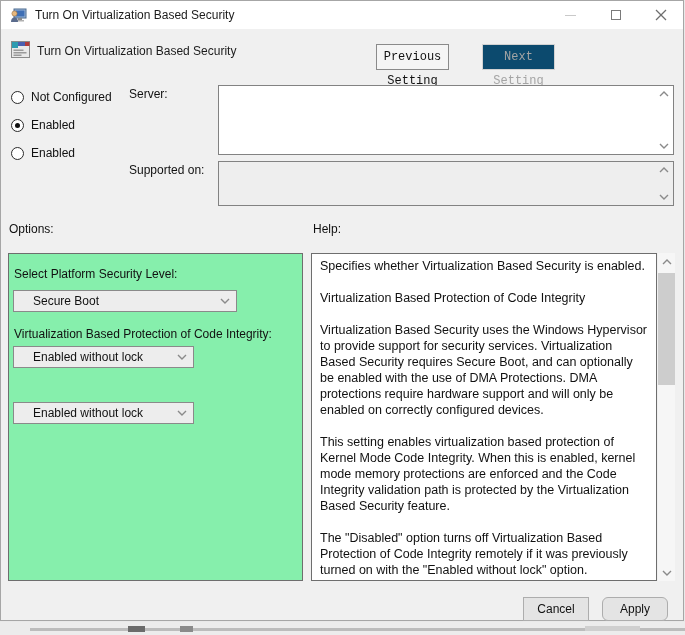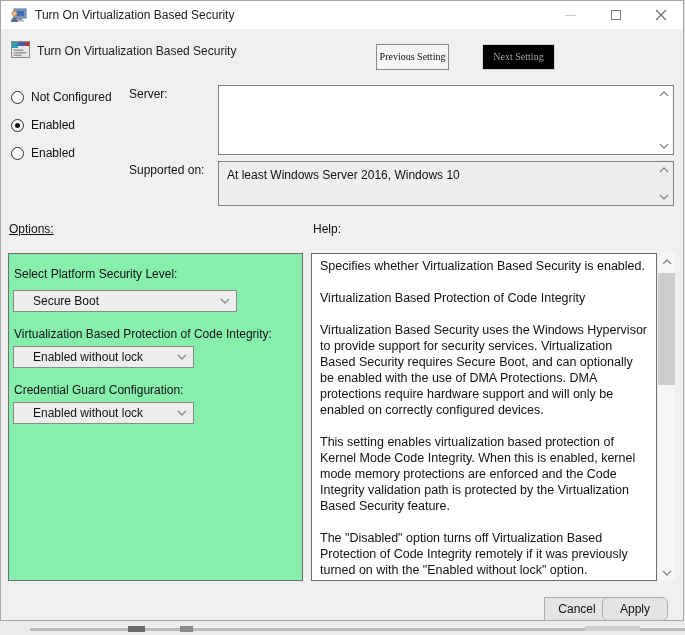--- a/index.html
+++ b/index.html
@@ -28,24 +28,24 @@
   .win-btn { width:45px; height:28px; display:flex; align-items:center; justify-content:center; }
   .min-glyph { width:11px; height:1px; background:#c9c9c9; }
   .max-glyph { width:10px; height:10px; border:1px solid #7a7a7a; background:transparent; }
   .close-glyph { stroke:#6e6e6e; stroke-width:1.2; }
   
   .header-row { position:absolute; left:0; top:38px; width:100%; height:30px; }
   .header-icon { position:absolute; left:10px; top:2px; width:19px; height:17px; }
   .header-title { position:absolute; left:36px; top:5px; font-size:12px; color:#1c1c1c; }
   .nav-btn {
     position:absolute; top:5px; height:26px; width:73px;
-    font-family:Liberation Serif, serif; font-size:10px; text-align:center; line-height:24px;
+    font-family:Liberation Mono, monospace; font-size:12px; text-align:center; line-height:24px;
   }
   .prev-btn { left:375px; background:#f5f5f5; border:1px solid #8a8a8a; color:#111; }
-  .next-btn { left:481px; background:#000000; border:1px solid #d2d2d2; color:#a4a4a4; }
+  .next-btn { left:481px; background:#0c4a6e; border:1px solid #d2d2d2; color:#a4a4a4; }
   
   .radio-row { position:absolute; left:10px; display:flex; align-items:center; height:16px; cursor:default; }
   .radio-circle {
     width:13px; height:13px; border:1px solid #2b2b2b; border-radius:50%;
     background:#fff; margin-right:7px; position:relative; flex:0 0 auto;
   }
   .radio-row.checked .radio-circle::after {
     content:""; position:absolute; left:3px; top:3px; width:5px; height:5px;
     border-radius:50%; background:#111;
   }
@@ -56,21 +56,21 @@
     position:absolute; border:1px solid #828282;
   }
   .comment-box { left:217px; top:84px; width:456px; height:70px; background:#ffffff; }
   .supported-box { left:217px; top:160px; width:456px; height:45px; background:#eeeeee; }
   .supported-text { position:absolute; left:8px; top:6px; font-size:12px; color:#111; }
   .box-chevron { position:absolute; right:4px; width:10px; height:8px; }
   .box-chevron.up { top:4px; }
   .box-chevron.down { bottom:4px; }
   .chev { stroke:#8a8a8a; stroke-width:1.4; fill:none; }
   
-  .options-label { left:8px; top:221px;text-decoration:underline; }
+  .options-label { left:8px; top:221px; }
   .help-label { left:312px; top:221px; }
   
   .options-panel {
     position:absolute; left:7px; top:252px; width:295px; height:328px;
     background:#86efac; border:1px solid #6e6e6e;
   }
   .opt-field-label { position:absolute; left:5px; font-size:12px; color:#111; white-space:nowrap; }
   .combo {
     position:absolute; left:4px; height:22px;
     background:#ededed; border:1px solid #8a8a8a;
@@ -93,21 +93,21 @@
   .sb-arrow.up { top:0; }
   .sb-arrow.down { bottom:0; }
   .sb-thumb { position:absolute; left:0; top:20px; width:17px; height:112px; background:#cdcdcd; }
   
   .footer-btn {
     position:absolute; top:596px; height:24px;
     background:#e4e4e4; border:1px solid #adadad;
     font-family:inherit; font-size:12px; color:#111; text-align:center;
   }
   .ok-btn { left:432px; width:81px; border:2px solid #0078d7; }
-  .cancel-btn { left:522px; width:66px;margin-left:21px; }
+  .cancel-btn { left:522px; width:66px; }
   .apply-btn { left:601px; width:66px;border-radius:6px; }
   
   .bg-strip { position:absolute; left:0; top:622px; width:685px; height:13px; background:#ececec; }
   .bg-band { position:absolute; left:30px; top:6px; width:655px; height:3px; background:#bcbcbc; }
   .bg-seg1 { position:absolute; left:128px; top:4px; width:17px; height:6px; background:#6b6b6b; }
   .bg-seg2 { position:absolute; left:180px; top:4px; width:13px; height:6px; background:#8a8a8a; }
   .bg-seg3 { position:absolute; left:585px; top:4px; width:55px; height:5px; background:#cfcfcf; }
 </style>
 </head>
 <body>
@@ -173,21 +173,20 @@
     <svg class="box-chevron up" viewBox="0 0 10 8">
         <polyline class="chev" points="1,6 5,2 9,6"></polyline>
       </svg>
     <svg class="box-chevron down" viewBox="0 0 10 8">
         <polyline class="chev" points="1,2 5,6 9,2"></polyline>
       </svg>
   </div>
 
   <span class="field-label" style="left:128px; top:162px">Supported on:</span>
   <div class="scrollbox supported-box">
-    <span class="supported-text">At least Windows Server 2016, Windows 10</span>
     <svg class="box-chevron up" viewBox="0 0 10 8">
         <polyline class="chev" points="1,6 5,2 9,6"></polyline>
       </svg>
     <svg class="box-chevron down" viewBox="0 0 10 8">
         <polyline class="chev" points="1,2 5,6 9,2"></polyline>
       </svg>
   </div>
 
   <span class="field-label options-label">Options:</span>
   <span class="field-label help-label">Help:</span>
@@ -206,21 +205,20 @@
     <span class="opt-field-label" style="top:73px">Virtualization Based Protection of Code Integrity:</span>
     <div class="combo" style="top:92px; width:181px">
       <span class="combo-text">Enabled without lock</span>
       <span class="combo-arrow">
         <svg width="10" height="8" viewBox="0 0 10 8">
             <polyline class="chev" points="1,2 5,6 9,2"></polyline>
           </svg>
       </span>
     </div>
 
-    <span class="opt-field-label" style="top:129px">Credential Guard Configuration:</span>
     <div class="combo" style="top:148px; width:181px">
       <span class="combo-text">Enabled without lock</span>
       <span class="combo-arrow">
         <svg width="10" height="8" viewBox="0 0 10 8">
             <polyline class="chev" points="1,2 5,6 9,2"></polyline>
           </svg>
       </span>
     </div>
   </div>
 

